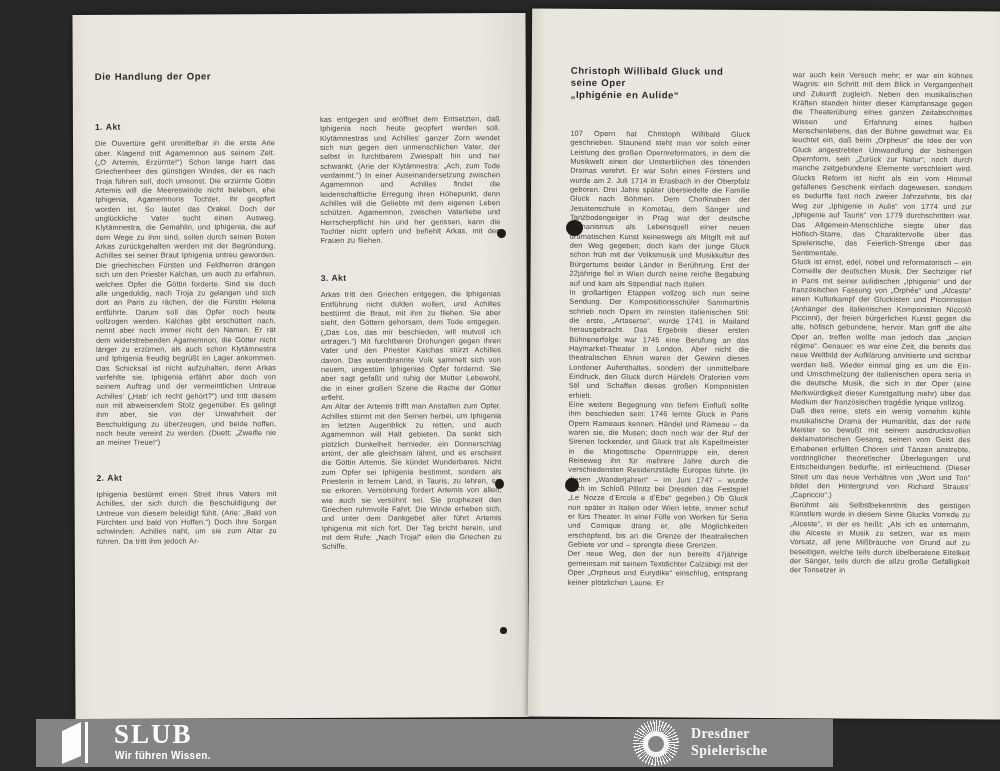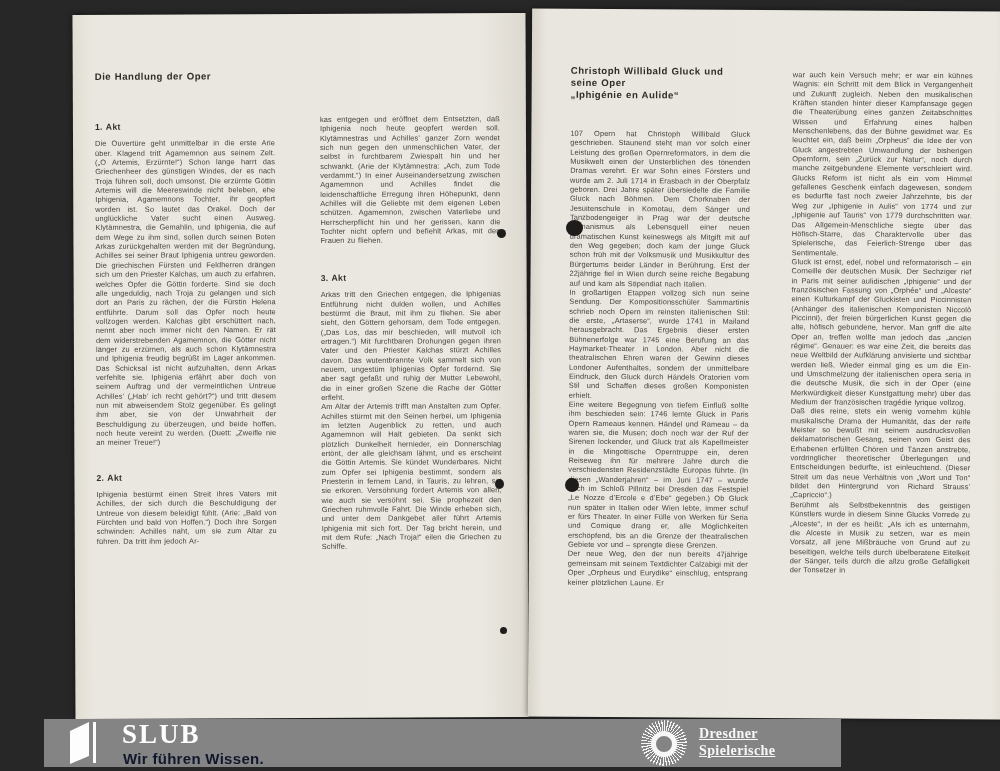--- a/index.html
+++ b/index.html
@@ -39,38 +39,38 @@
 
   
   .blot{position:absolute;background:#1e1d1b;border-radius:50%;}
   .blot.b1{left:461px;top:229px;width:9px;height:9px;}
   .blot.b2{left:459px;top:479px;width:9px;height:10px;}
   .blot.b3{left:530px;top:220px;width:17px;height:16px;}
   .blot.b4{left:529px;top:478px;width:14px;height:14px;}
   .blot.b5{left:464px;top:627px;width:7px;height:7px;}
 
   
-  .footer-bar{position:absolute;left:8px;top:719px;width:797px;height:48px;
+  .footer-bar{position:absolute;left:0;top:719px;width:797px;height:48px;
               background:#848484;z-index:5;}
   .slub{position:absolute;left:26px;top:2px;height:44px;}
   .slub-icon{position:absolute;left:0;top:1px;}
   .slub-word{position:absolute;left:52px;top:-2px;color:#fdfdfd;
              font-family:"Liberation Serif",serif;font-weight:bold;
              font-size:27px;letter-spacing:2px;}
-  .slub-tagline{position:absolute;left:53px;top:29px;color:#0f172a;
-                font-size:15px;font-weight:bold;letter-spacing:.3px;
+  .slub-tagline{position:absolute;left:53px;top:29px;color:#ffffff;
+                font-size:10px;font-weight:bold;letter-spacing:.3px;
                 white-space:nowrap;}
   .phil{position:absolute;right:30px;top:0;height:48px;width:170px;}
   .burst{position:absolute;left:0;top:1px;width:46px;height:46px;border-radius:50%;
          background:repeating-conic-gradient(#f5f5f5 0deg 3.4deg,rgba(255,255,255,0) 3.4deg 8.6deg);}
   .burst-core{position:absolute;left:10px;top:11px;width:16px;height:16px;border-radius:50%;
               background:#848484;border:5px solid #f7f7f7;}
   .phil-text{position:absolute;left:58px;top:7px;color:#f7f7f7;
              font-family:"Liberation Serif",serif;font-weight:bold;
-             font-size:14px;line-height:16.5px;letter-spacing:.4px;white-space:nowrap;text-decoration:underline;}
+             font-size:14px;line-height:16.5px;letter-spacing:.4px;white-space:nowrap;}
 </style>
 </head>
 <body>
 
 <div class="stage">
 
   <div class="page page-left">
     <div class="col col-1">
       <h1 class="doc-title">Die Handlung der Oper</h1>
       <div class="gap-title"></div>

